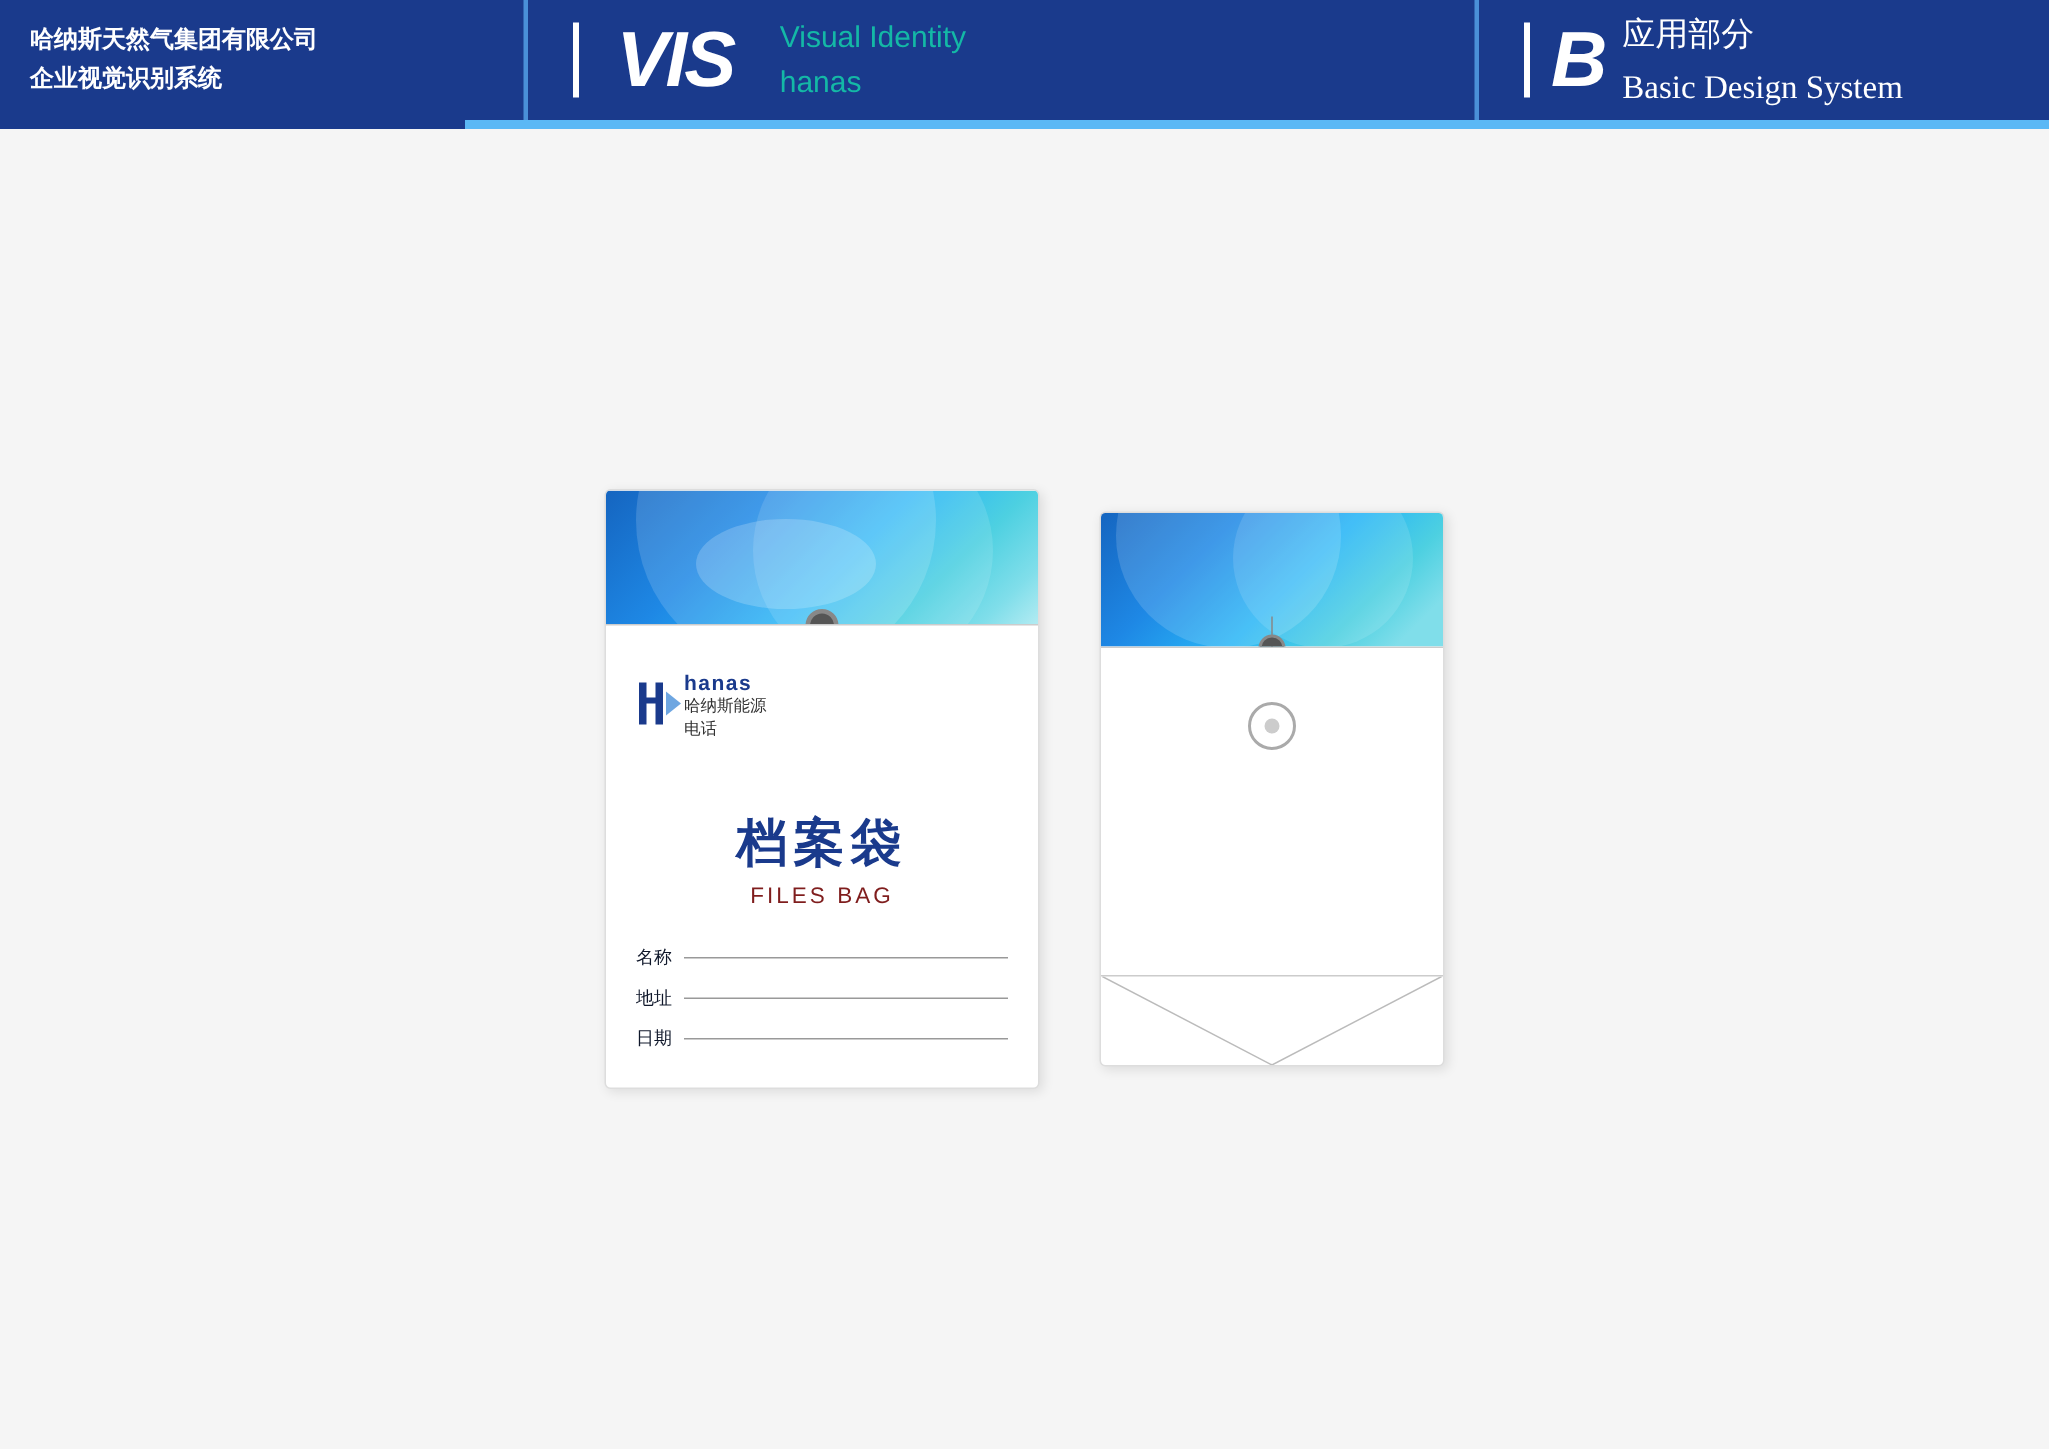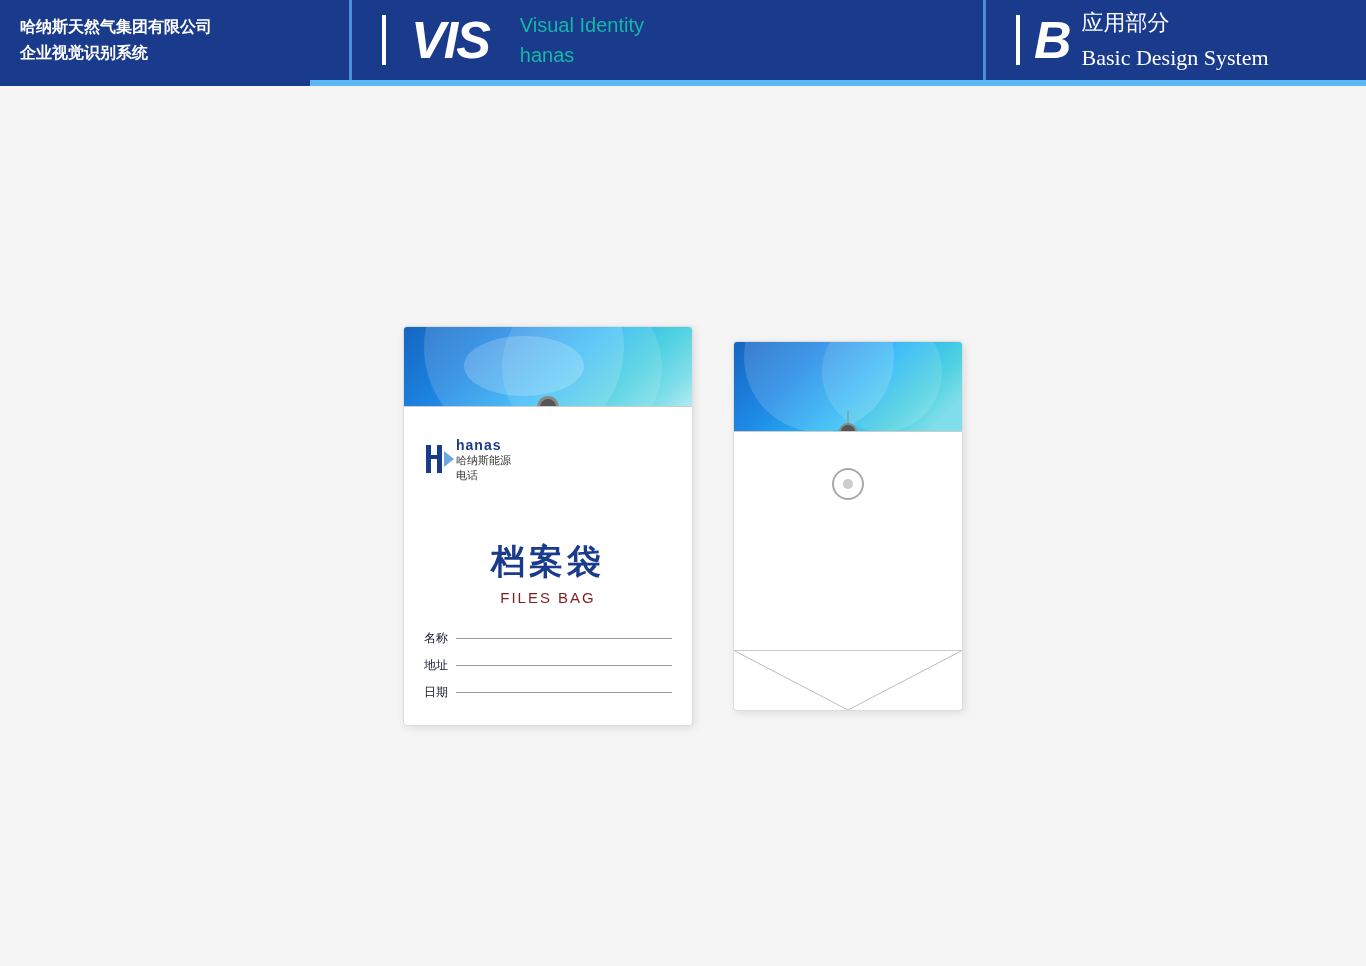--- a/index.html
+++ b/index.html
@@ -220,21 +220,21 @@
       color: #333;
     }
     .env-logo-name {
       font-size: 14px;
       font-weight: bold;
       color: #1a3a8c;
       letter-spacing: 1px;
     }
     .env-main-text {
       text-align: center;
-      margin-top: 40px;
+      margin-top: 30px;
     }
     .env-chinese {
       font-size: 34px;
       font-weight: bold;
       color: #1a3a8c;
       letter-spacing: 4px;
     }
     .env-english {
       font-size: 15px;
       color: #7f1d1d;

